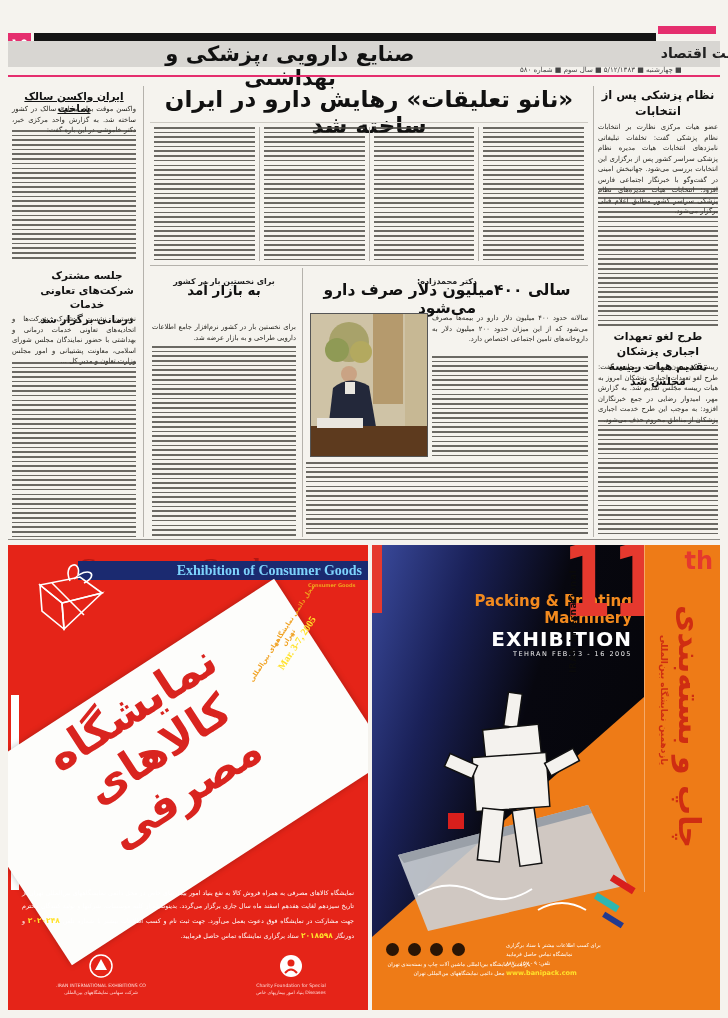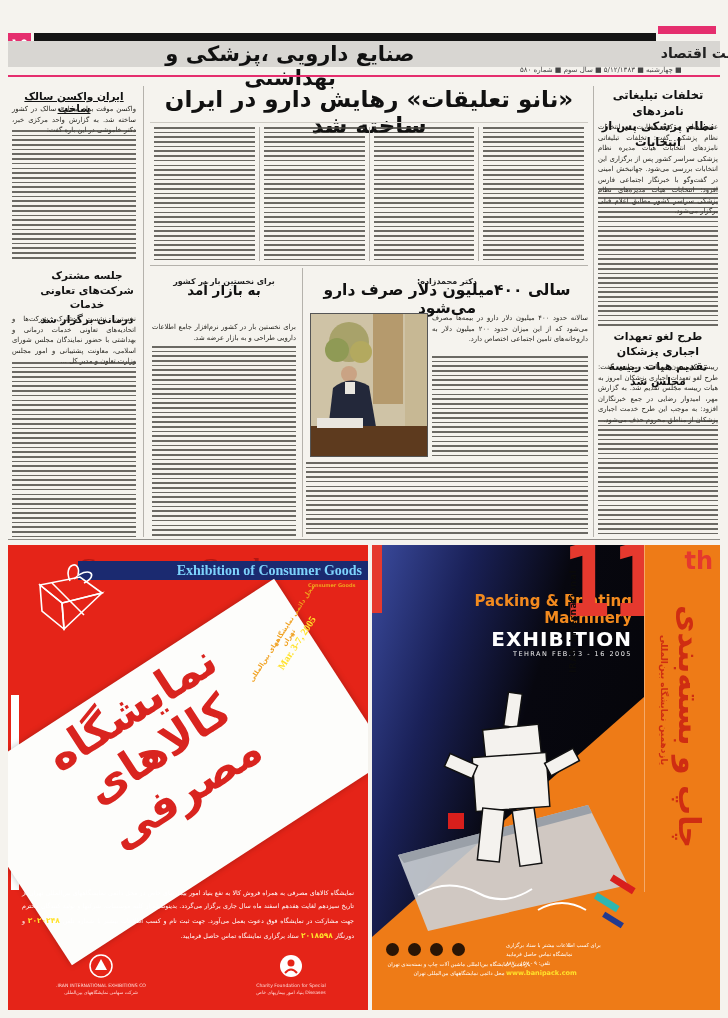--- a/index.html
+++ b/index.html
@@ -75,21 +75,20 @@
   <div class="abs dateline" style="left:520px;top:66px;width:196px;">■ چهارشنبه ■ ۵/۱۲/۱۳۸۳ ■ سال سوم ■ شماره ۵۸۰</div>
   <div class="abs pinkline" style="left:8px;top:75px;width:712px;"></div>
 
   <div class="abs vrule" style="left:143px;top:86px;height:451px;"></div>
   <div class="abs vrule" style="left:593px;top:86px;height:451px;"></div>
   <div class="abs vrule" style="left:302px;top:268px;height:269px;"></div>
   <div class="abs hrule" style="left:150px;top:265px;width:438px;"></div>
   <div class="abs hrule" style="left:8px;top:539px;width:712px;background:#8f8d88;"></div>
 
   <div class="abs headline-l" style="left:598px;top:88px;width:120px;font-size:11.5px;line-height:1.35;">
-    <div>تخلفات تبلیغاتی نامزدهای</div>
     <div>نظام پزشکی پس از انتخابات</div>
   </div>
   <div class="abs lead" style="left:598px;top:122px;width:120px;">عضو هیات مرکزی نظارت بر انتخابات نظام پزشکی گفت: تخلفات تبلیغاتی نامزدهای انتخابات هیات مدیره نظام پزشکی سراسر کشور پس از برگزاری این انتخابات بررسی می‌شود. جهانبخش امینی در گفت‌وگو با خبرنگار اجتماعی فارس افزود: انتخابات هیات مدیره‌های نظام پزشکی سراسر کشور مطابق اعلام قبلی برگزار می‌شود.</div>
   <div class="abs sim" style="left:598px;top:188px;width:120px;height:138px;"></div>
   <div class="abs headline-l" style="left:598px;top:330px;width:120px;font-size:11px;line-height:1.35;">
     <div>طرح لغو تعهدات اجباری پزشکان</div>
     <div>تقدیم هیات رییسه مجلس شد</div>
   </div>
   <div class="abs lead" style="left:598px;top:362px;width:120px;">رییس کمیسیون بهداشت مجلس گفت: طرح لغو تعهدات اجباری پزشکان امروز به هیات رییسه مجلس تقدیم شد. به گزارش مهر، امیدوار رضایی در جمع خبرنگاران افزود: به موجب این طرح خدمت اجباری پزشکان از مناطق محروم حذف می‌شود.</div>
   <div class="abs sim" style="left:598px;top:420px;width:120px;height:117px;"></div>

